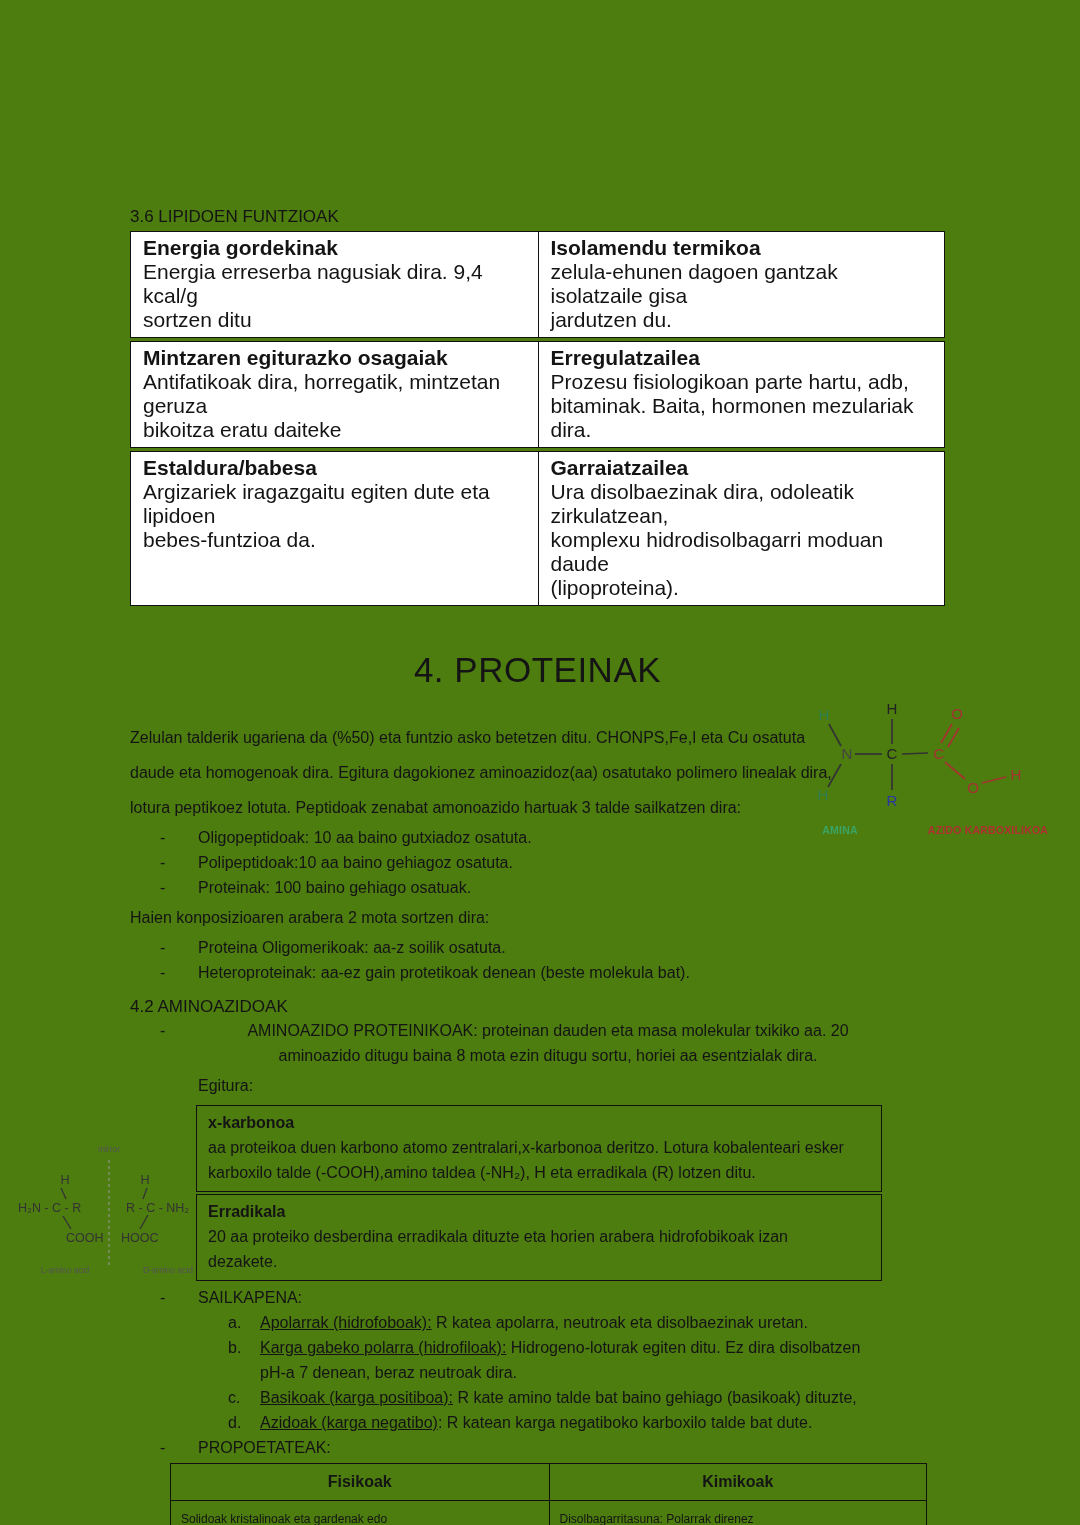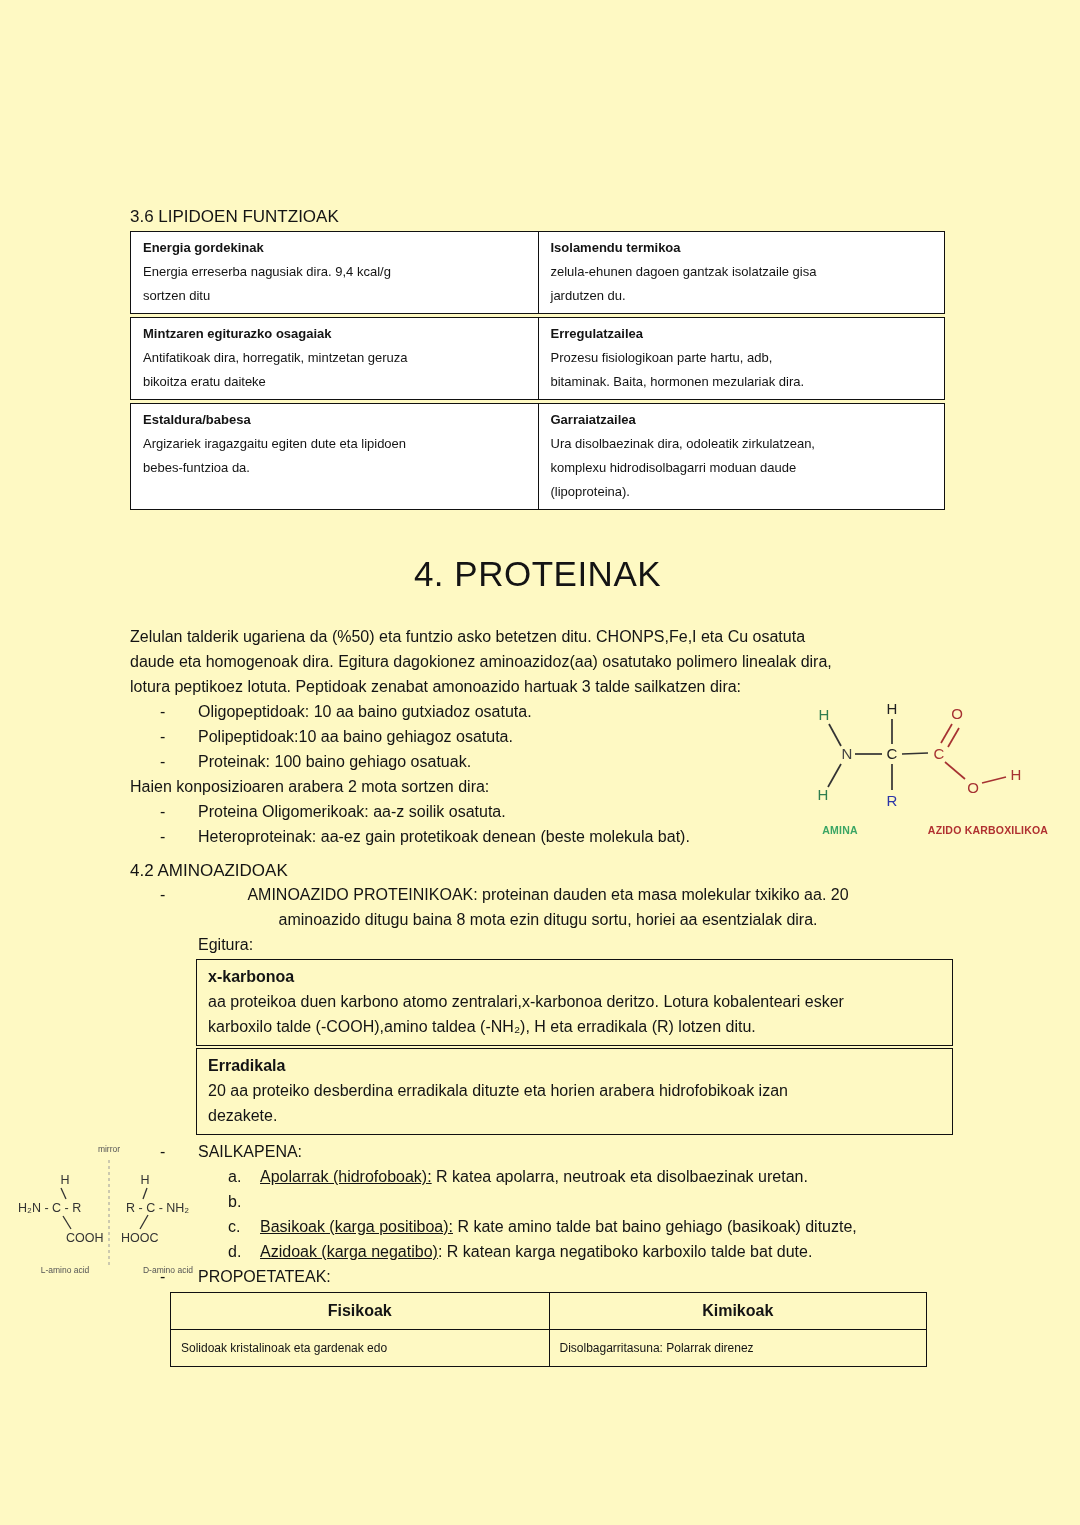--- a/index.html
+++ b/index.html
@@ -1,46 +1,46 @@
 <!DOCTYPE html>
 <html><head>
 <meta charset="utf-8">
 <style>
   html,body { margin:0; padding:0; background:#ffffff; }
   .page {
-    position:relative; width:1080px; height:1525px; background:#fef9c3;
+    position:relative; width:1080px; height:1525px; background:#4d7c0f;
     font-family:"Liberation Sans", sans-serif; color:#141414; overflow:hidden;
   }
   .content { position:absolute; left:130px; top:206px; width:815px; }
   .sec-heading { font-size:17px; line-height:22px; font-weight:400; }
   .mt-sec { margin-top:11px; }
 
   
   .tblrow { display:flex; border:1.6px solid #111; margin-top:3px; background:#fff; }
   .tblrow:first-of-type { margin-top:8px; }
-  .cell { width:50%; box-sizing:border-box; padding:4px 12px 5px 12px; font-size:13px; line-height:24px; }
+  .cell { width:50%; box-sizing:border-box; padding:4px 12px 5px 12px; font-size:21px; line-height:24px; }
   .cell + .cell { border-left:1.6px solid #111; }
   .ttl { font-weight:bold; }
   .pre { white-space:pre-line; }
 
   .big-heading { text-align:center; font-size:35px; line-height:40px; font-weight:400; margin-top:44px; letter-spacing:0.5px; }
 
-  .para { font-size:16px; line-height:25px; }
+  .para { font-size:16px; line-height:35px; }
   .intro { margin-top:30px; }
 
   .li { display:flex; font-size:16px; line-height:25px; }
   .li .m  { flex:none; width:68px;  padding-left:30px; box-sizing:border-box; }
   .lvl2 .m { width:130px; padding-left:98px; }
   .li .t { flex:1; }
   .t-narrow { max-width:700px;text-align:center; }
   .u { text-decoration:underline; }
   .indent1 { margin-left:68px; }
 
   
-  .box { border:1.6px solid #111; margin-left:66px; width:757px; box-sizing:border-box;
+  .box { border:1.6px solid #111; margin-left:66px; width:686px; box-sizing:border-box;
          padding:4px 11px 6px 11px; font-size:16px; line-height:25px; margin-top:2px; }
   .box:first-of-type { margin-top:0; }
 
   
   .ptable { border:1.6px solid #111; margin-left:40px; width:757px; box-sizing:border-box; margin-top:3px; }
   .prow { display:flex; }
   .prow + .prow { border-top:1.6px solid #111; }
   .pcell { width:50%; box-sizing:border-box; }
   .pcell + .pcell { border-left:1.6px solid #111; }
   .phead { text-align:center; font-weight:bold; font-size:16px; padding:9px 4px; }
@@ -154,20 +154,22 @@
       <span class="m">-</span>
       <span class="t">SAILKAPENA:</span>
     </div>
 
     <div class="li lvl2">
       <span class="m">a.</span>
       <span class="t pre"><span class="u">Apolarrak (hidrofoboak):</span><span> R katea apolarra, neutroak eta disolbaezinak uretan.</span></span>
     </div>
     <div class="li lvl2">
       <span class="m">b.</span>
+      <span class="t pre"><span class="u">Karga gabeko polarra (hidrofiloak):</span><span> Hidrogeno-loturak egiten ditu. Ez dira disolbatzen
+pH-a 7 denean, beraz neutroak dira.</span></span>
     </div>
     <div class="li lvl2">
       <span class="m">c.</span>
       <span class="t pre"><span class="u">Basikoak (karga positiboa):</span><span> R kate amino talde bat baino gehiago (basikoak) dituzte,</span></span>
     </div>
     <div class="li lvl2">
       <span class="m">d.</span>
       <span class="t pre"><span class="u">Azidoak (karga negatibo)</span><span>: R katean karga negatiboko karboxilo talde bat dute.</span></span>
     </div>
 

